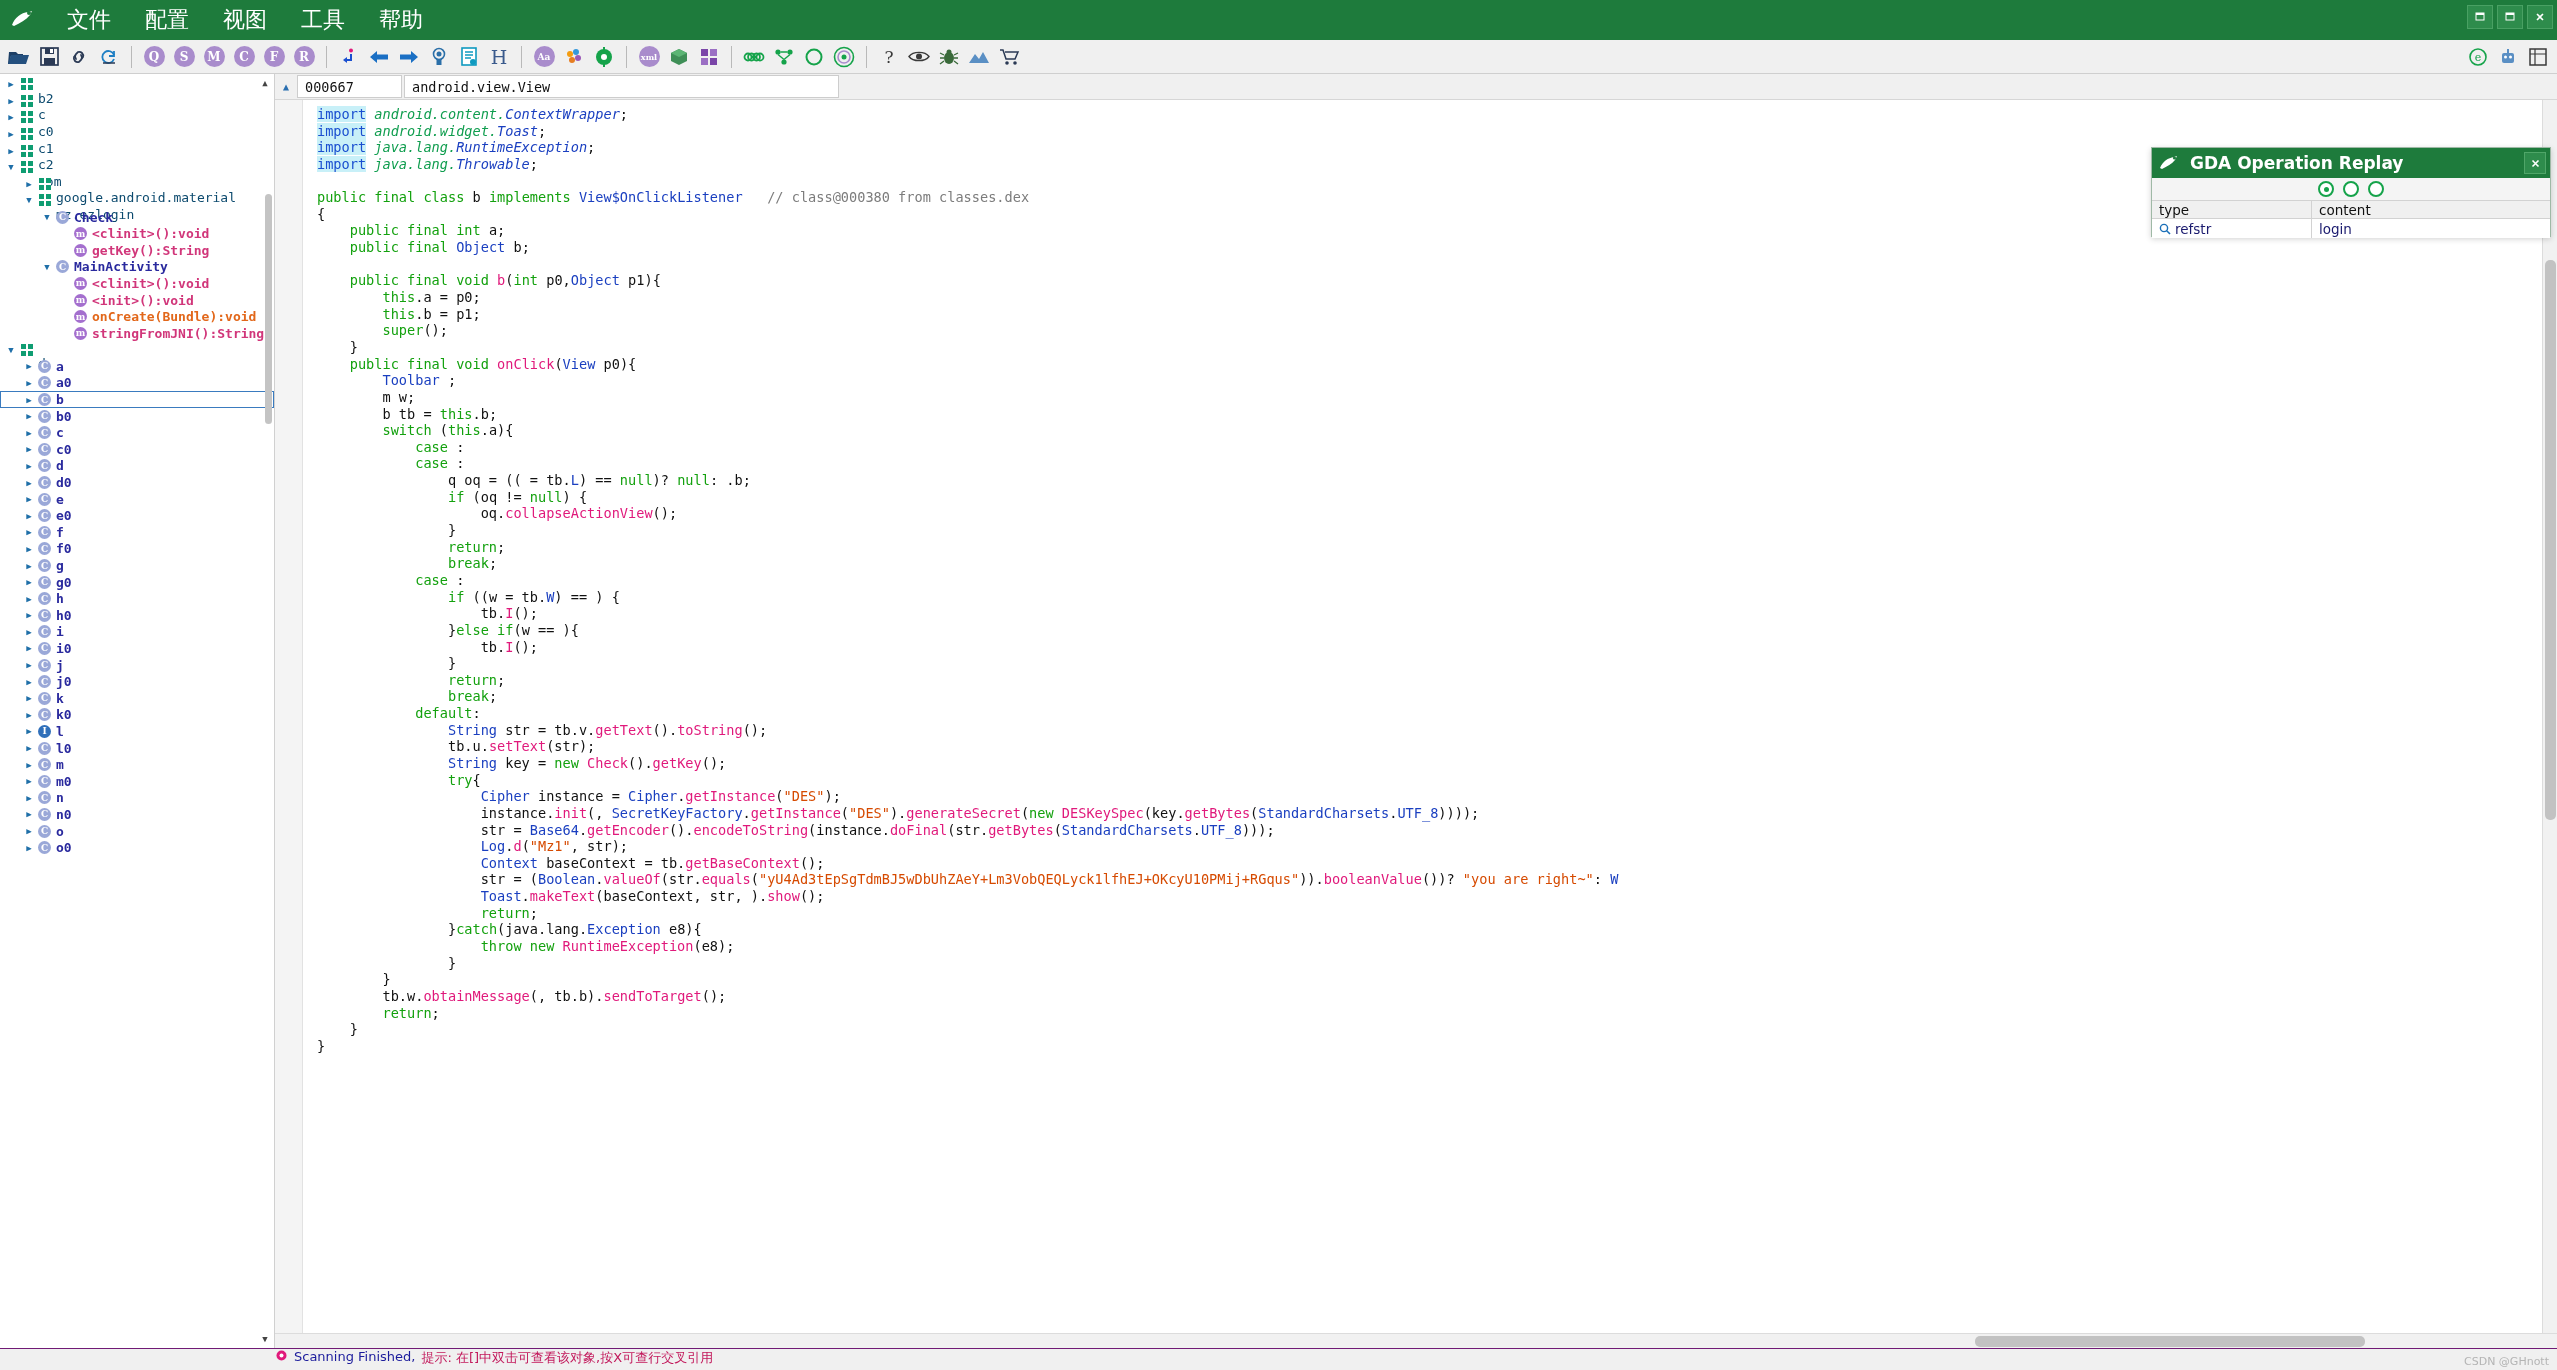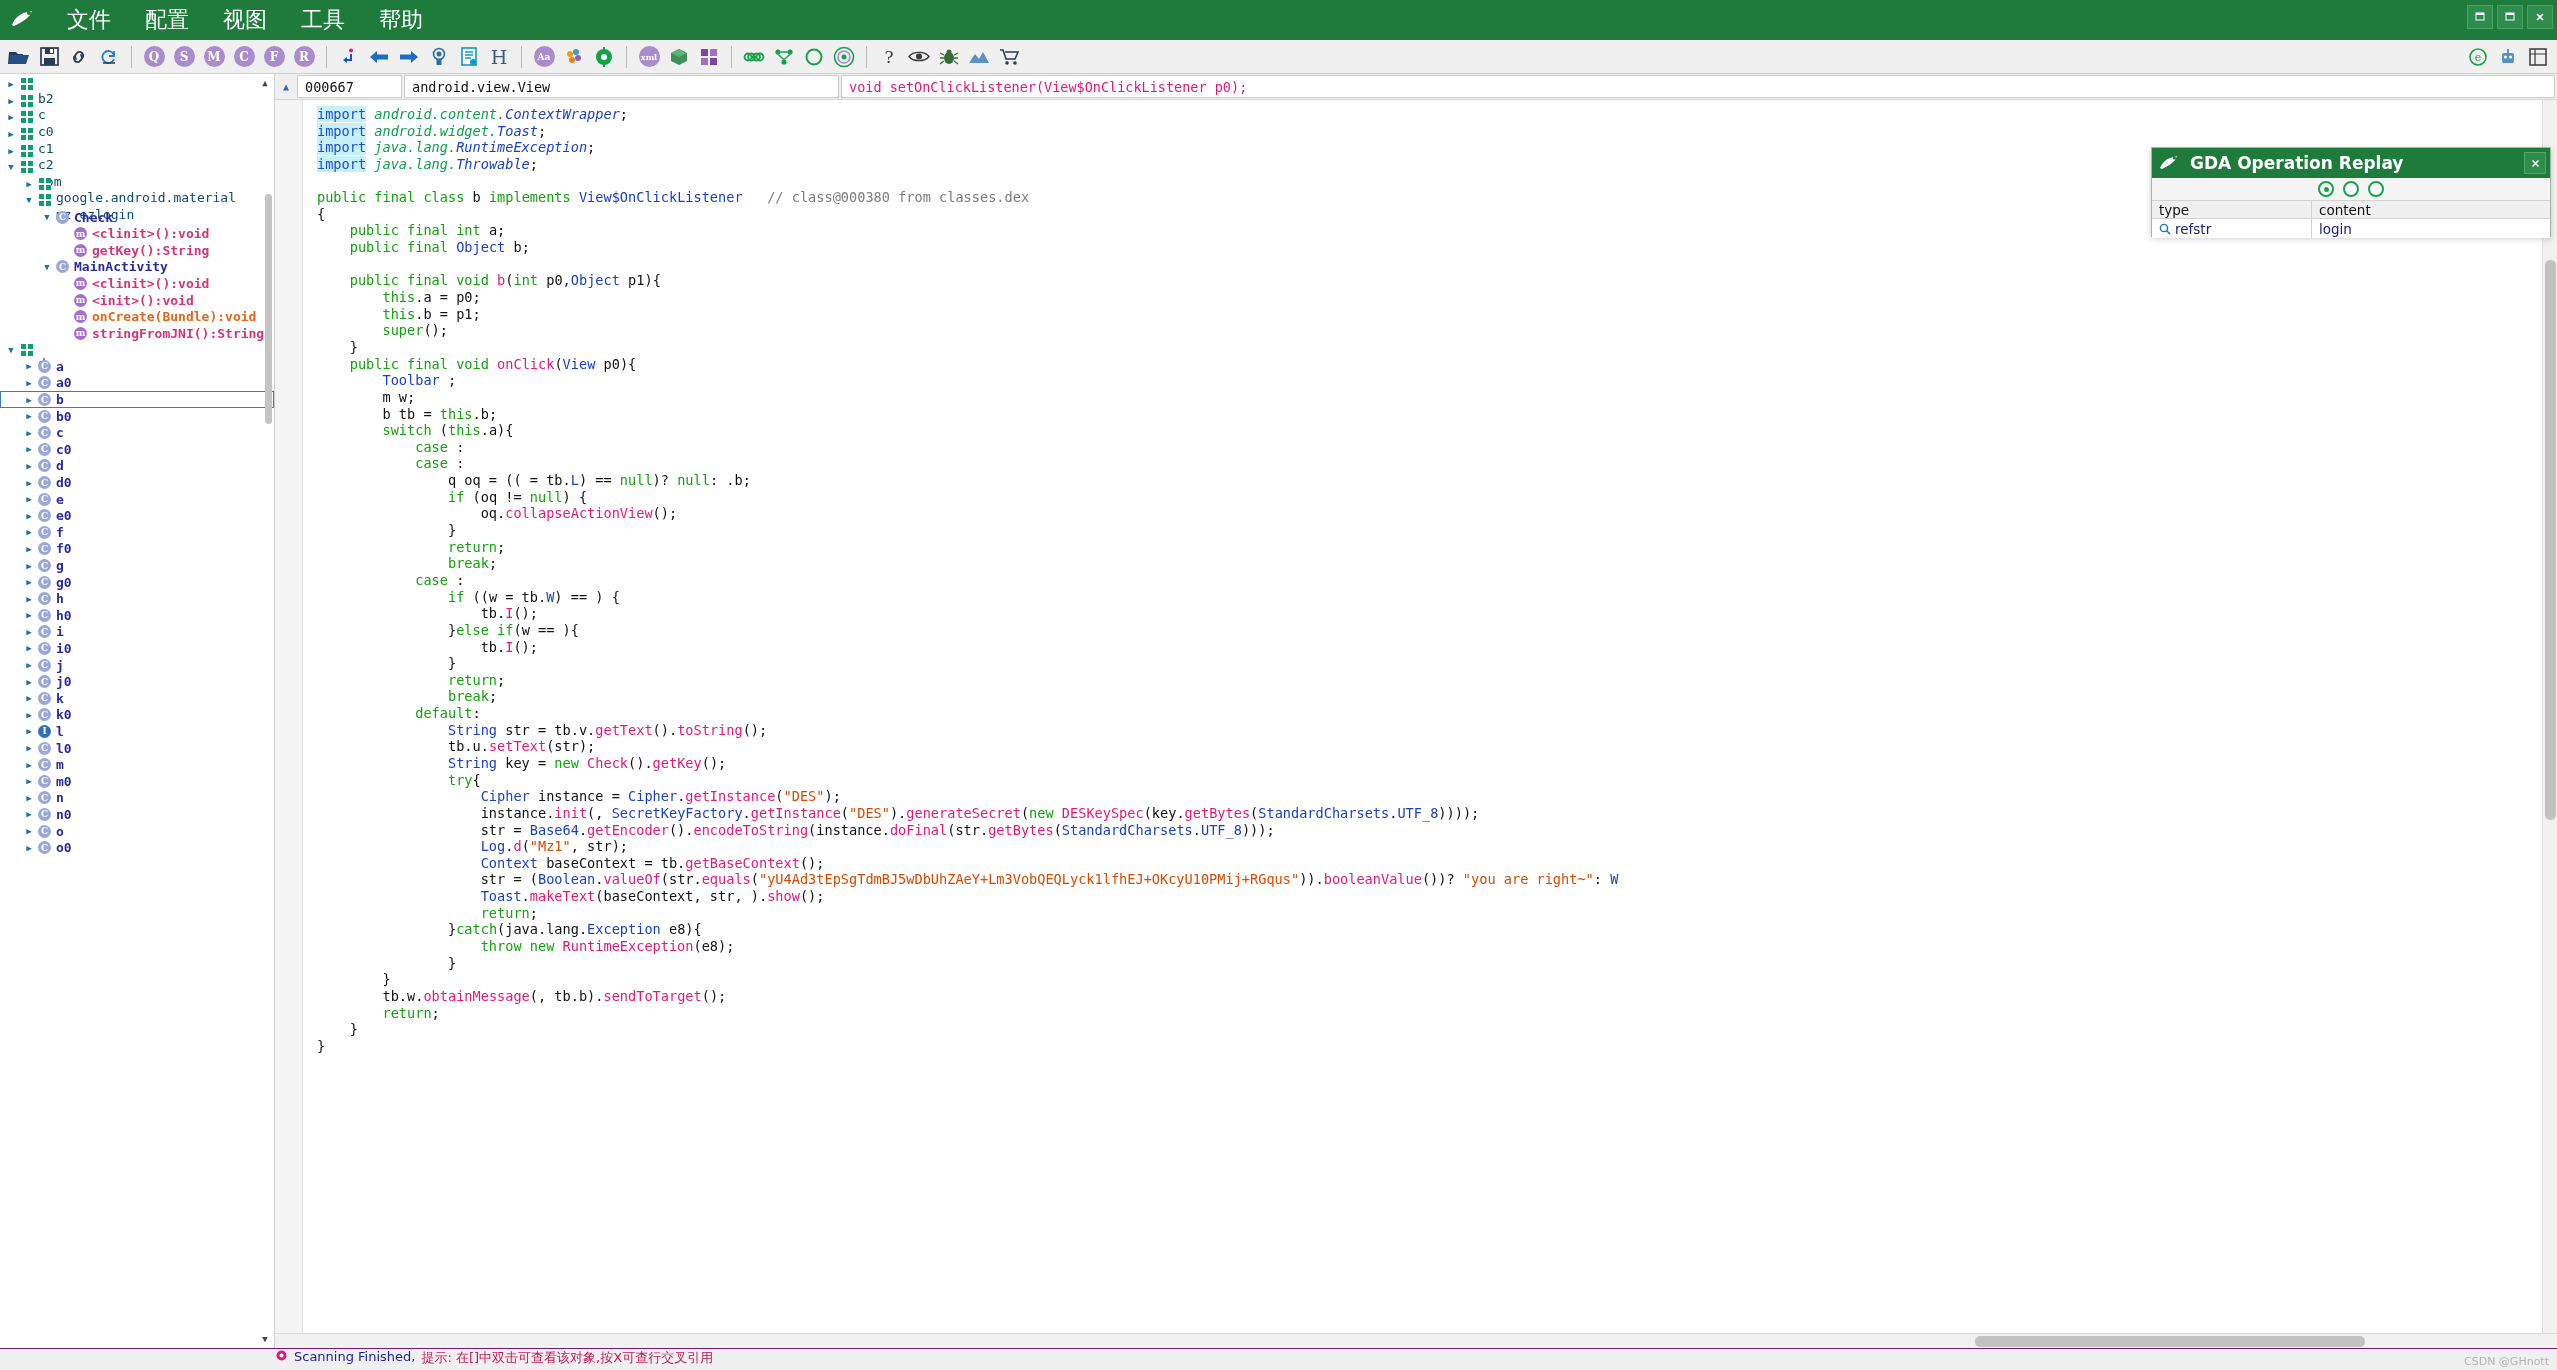--- a/index.html
+++ b/index.html
@@ -887,21 +887,20 @@
       <div class="sb-up" style="top:2px;">▲</div>
       <div class="sb-down" style="bottom:2px;">▼</div>
     </div>
 
     <div class="main">
 
       <div class="crumbbar">
         <div class="crumb-nav">▲</div>
         <div class="crumb-box crumb-addr">000667</div>
         <div class="crumb-box crumb-cls">android.view.View</div>
-        <div class="crumb-box crumb-sig">void setOnClickListener(View$OnClickListener p0);</div>
       </div>
 
       <div class="editor-wrap">
         <div class="gutter"></div>
         <div class="code" id="code-host"><span class="ln"><span class="imp">import</span> <span class="pkg">android.content.</span><span class="typ">ContextWrapper</span>;</span><span class="ln"><span class="imp">import</span> <span class="pkg">android.widget.</span><span class="typ">Toast</span>;</span><span class="ln"><span class="imp">import</span> <span class="pkg">java.lang.</span><span class="typ">RuntimeException</span>;</span><span class="ln"><span class="imp">import</span> <span class="pkg">java.lang.</span><span class="typ">Throwable</span>;</span><span class="ln">&nbsp;</span><span class="ln"><span class="kw">public</span> <span class="kw">final</span> <span class="kw">class</span> b <span class="kw">implements</span> <span class="typb">View$OnClickListener</span>   <span class="cmt">// class@000380 from classes.dex</span></span><span class="ln">{</span><span class="ln">    <span class="kw">public</span> <span class="kw">final</span> <span class="kw">int</span> a;</span><span class="ln">    <span class="kw">public</span> <span class="kw">final</span> <span class="typb">Object</span> b;</span><span class="ln">&nbsp;</span><span class="ln">    <span class="kw">public</span> <span class="kw">final</span> <span class="kw">void</span> <span class="mth">b</span>(<span class="kw">int</span> p0,<span class="typb">Object</span> p1){</span><span class="ln">        <span class="kw">this</span>.a = p0;</span><span class="ln">        <span class="kw">this</span>.b = p1;</span><span class="ln">        <span class="kw">super</span>();</span><span class="ln">    }</span><span class="ln">    <span class="kw">public</span> <span class="kw">final</span> <span class="kw">void</span> <span class="mth">onClick</span>(<span class="typb">View</span> p0){</span><span class="ln">        <span class="typb">Toolbar</span> ;</span><span class="ln">        m w;</span><span class="ln">        b tb = <span class="kw">this</span>.b;</span><span class="ln">        <span class="kw">switch</span> (<span class="kw">this</span>.a){</span><span class="ln">            <span class="kw">case</span> :</span><span class="ln">            <span class="kw">case</span> :</span><span class="ln">                q oq = (( = tb.<span class="typb">L</span>) == <span class="kw">null</span>)? <span class="kw">null</span>: .b;</span><span class="ln">                <span class="kw">if</span> (oq != <span class="kw">null</span>) {</span><span class="ln">                    oq.<span class="mth">collapseActionView</span>();</span><span class="ln">                }</span><span class="ln">                <span class="kw">return</span>;</span><span class="ln">                <span class="kw">break</span>;</span><span class="ln">            <span class="kw">case</span> :</span><span class="ln">                <span class="kw">if</span> ((w = tb.<span class="typb">W</span>) == ) {</span><span class="ln">                    tb.<span class="mth">I</span>();</span><span class="ln">                }<span class="kw">else</span> <span class="kw">if</span>(w == ){</span><span class="ln">                    tb.<span class="mth">I</span>();</span><span class="ln">                }</span><span class="ln">                <span class="kw">return</span>;</span><span class="ln">                <span class="kw">break</span>;</span><span class="ln">            <span class="kw">default</span>:</span><span class="ln">                <span class="typb">String</span> str = tb.v.<span class="mth">getText</span>().<span class="mth">toString</span>();</span><span class="ln">                tb.u.<span class="mth">setText</span>(str);</span><span class="ln">                <span class="typb">String</span> key = <span class="kw">new</span> <span class="mth">Check</span>().<span class="mth">getKey</span>();</span><span class="ln">                <span class="kw">try</span>{</span><span class="ln">                    <span class="typb">Cipher</span> instance = <span class="typb">Cipher</span>.<span class="mth">getInstance</span>(<span class="str">"DES"</span>);</span><span class="ln">                    instance.<span class="mth">init</span>(, <span class="typb">SecretKeyFactory</span>.<span class="mth">getInstance</span>(<span class="str">"DES"</span>).<span class="mth">generateSecret</span>(<span class="kw">new</span> <span class="mth">DESKeySpec</span>(key.<span class="mth">getBytes</span>(<span class="typb">StandardCharsets</span>.<span class="typb">UTF_8</span>))));</span><span class="ln">                    str = <span class="typb">Base64</span>.<span class="mth">getEncoder</span>().<span class="mth">encodeToString</span>(instance.<span class="mth">doFinal</span>(str.<span class="mth">getBytes</span>(<span class="typb">StandardCharsets</span>.<span class="typb">UTF_8</span>)));</span><span class="ln">                    <span class="typb">Log</span>.<span class="mth">d</span>(<span class="str">"Mz1"</span>, str);</span><span class="ln">                    <span class="typb">Context</span> baseContext = tb.<span class="mth">getBaseContext</span>();</span><span class="ln">                    str = (<span class="typb">Boolean</span>.<span class="mth">valueOf</span>(str.<span class="mth">equals</span>(<span class="str">"yU4Ad3tEpSgTdmBJ5wDbUhZAeY+Lm3VobQEQLyck1lfhEJ+OKcyU10PMij+RGqus"</span>)).<span class="mth">booleanValue</span>())? <span class="str">"you are right~"</span>: <span class="typb">W</span></span><span class="ln">                    <span class="typb">Toast</span>.<span class="mth">makeText</span>(baseContext, str, ).<span class="mth">show</span>();</span><span class="ln">                    <span class="kw">return</span>;</span><span class="ln">                }<span class="kw">catch</span>(java.lang.<span class="typb">Exception</span> e8){</span><span class="ln">                    <span class="kw">throw</span> <span class="kw">new</span> <span class="mth">RuntimeException</span>(e8);</span><span class="ln">                }</span><span class="ln">        }</span><span class="ln">        tb.w.<span class="mth">obtainMessage</span>(, tb.b).<span class="mth">sendToTarget</span>();</span><span class="ln">        <span class="kw">return</span>;</span><span class="ln">    }</span><span class="ln">}</span></div>
         <div class="ed-vscroll">
           <div class="ed-vthumb"></div>
         </div>
       </div>
 

